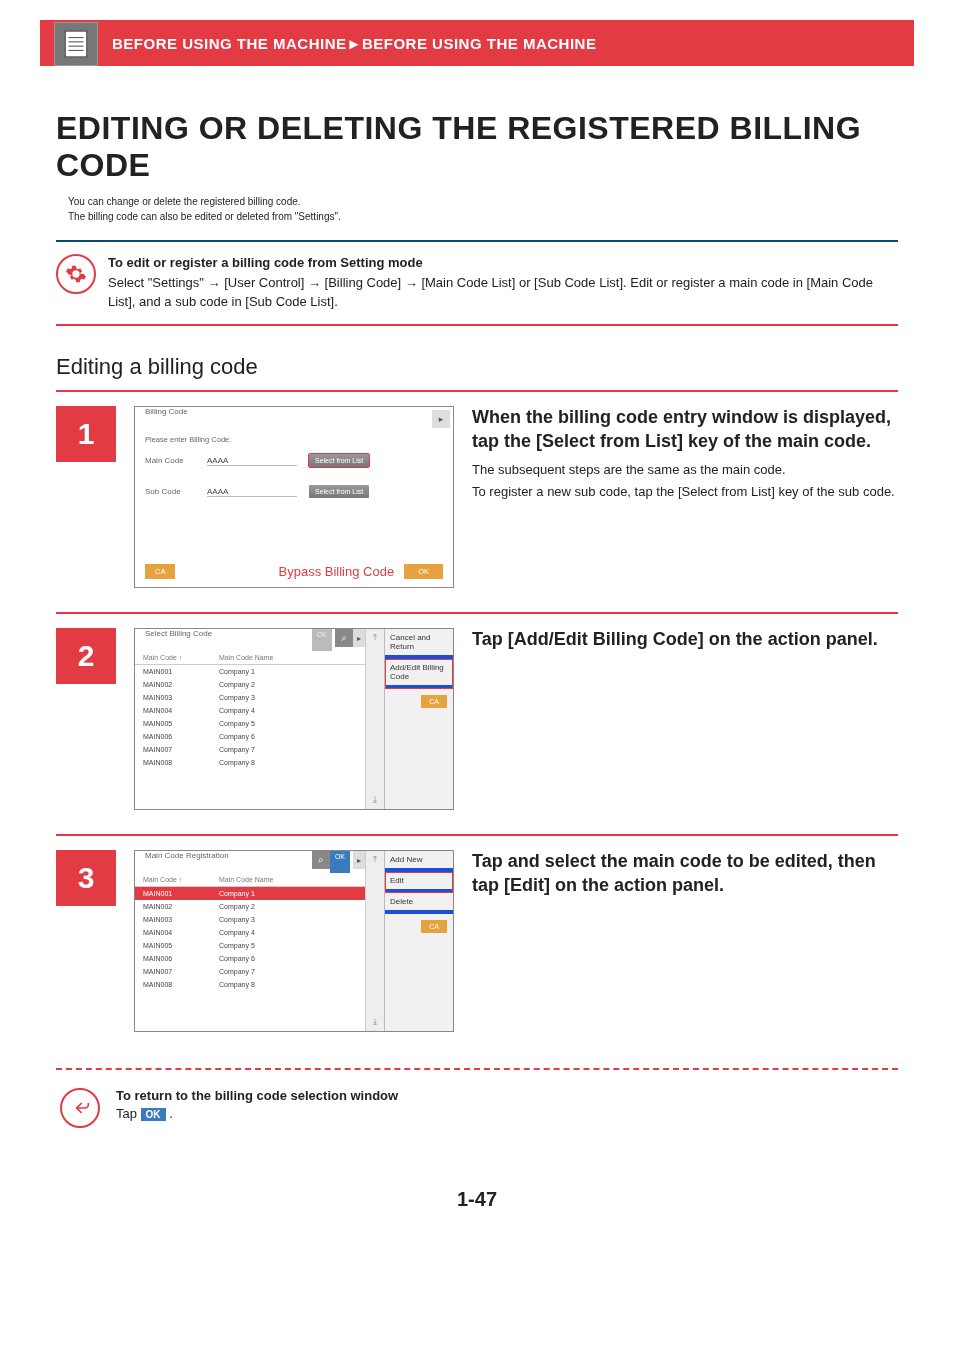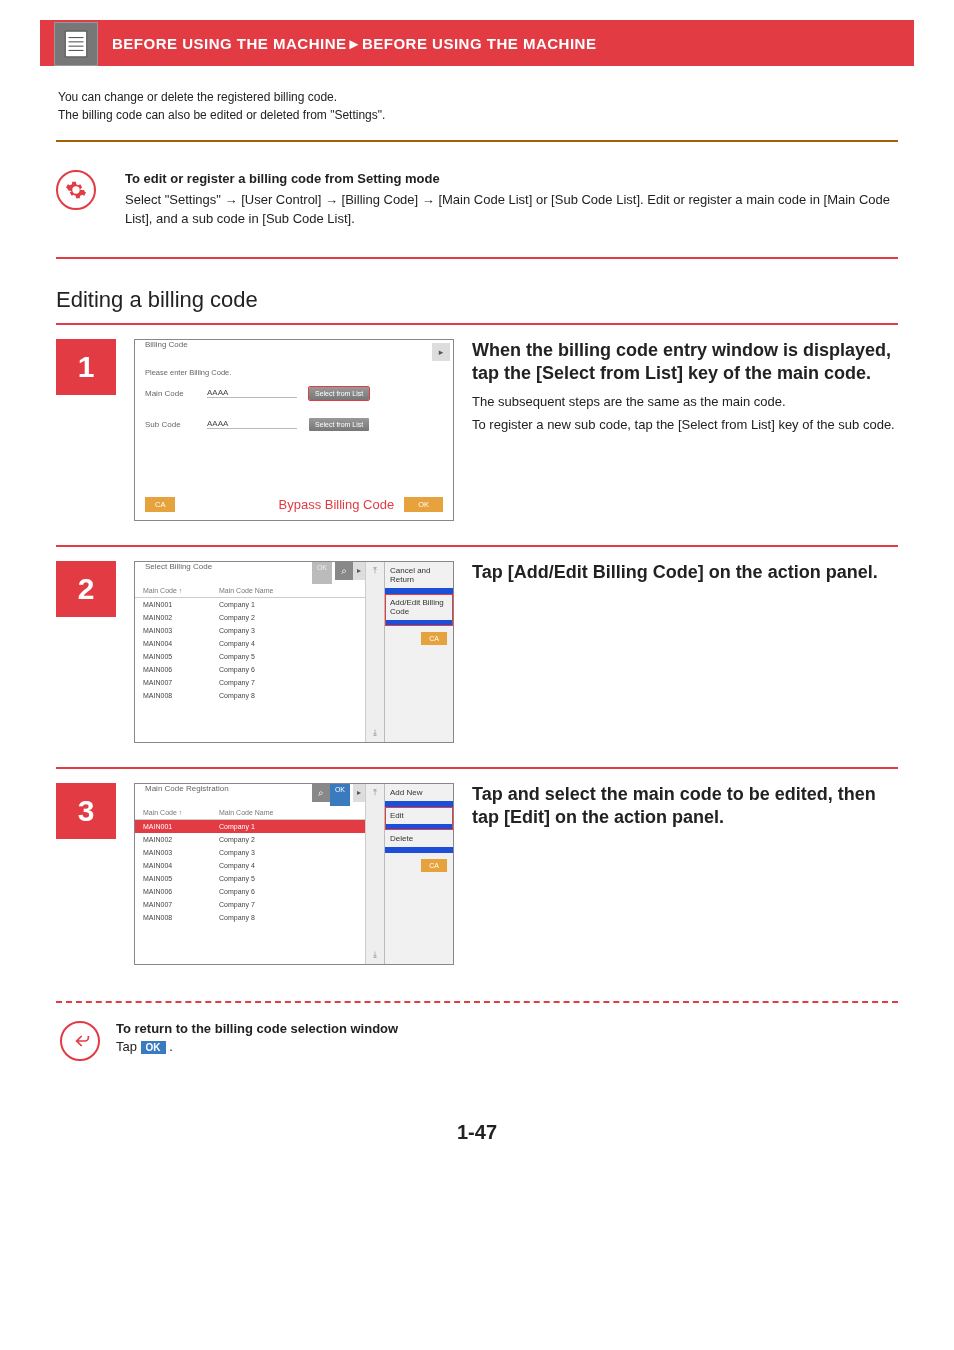--- a/index.html
+++ b/index.html
@@ -3,38 +3,38 @@
 <meta charset="utf-8">
 <style>
 html,body{margin:0;padding:0;font-family:Arial,Helvetica,sans-serif;color:#222;background:#fff}
 body{width:954px}
 .header-bar{background:#e23b44;color:#fff;height:46px;display:flex;align-items:center;padding-left:72px;margin:20px 40px 0 40px}
 .header-icon{position:absolute;left:54px;top:22px;width:42px;height:42px;background:#777;border:1px solid #999;display:flex;align-items:center;justify-content:center}
 .header-icon svg{width:26px;height:30px}
 .header-bar span{font-weight:bold;font-size:15px;letter-spacing:.5px}
 .page-body{padding:20px 56px 0 56px}
 h1{font-size:32px;font-weight:bold;margin:24px 0 12px 0;line-height:1.15;letter-spacing:.5px}
-.intro p{margin:4px 2px;font-size:12px}
-.info-block{border-top:2px solid #a16207;border-bottom:2px solid #e23b44;padding:28px 0;margin-top:18px;display:flex;gap:29px}
+.intro p{margin:4px 12px;font-size:10px}
+.info-block{border-top:2px solid #0c4a6e;border-bottom:2px solid #e23b44;padding:12px 0;margin-top:18px;display:flex;gap:12px}
 .info-icon{width:36px;height:36px;border-radius:50%;border:2px solid #e23b44;display:flex;align-items:center;justify-content:center;flex:0 0 36px}
 .info-icon svg{width:22px;height:22px;fill:#e23b44}
 .info-block .txt{font-size:13px;line-height:1.45}
 .info-block .txt .bold{font-weight:bold;margin-bottom:2px}
 h2{font-size:22px;font-weight:normal;margin:28px 0 10px 0}
 .step{border-top:2px solid #e23b44;padding:14px 0 24px 0;display:flex;gap:18px}
 .step-num{width:60px;height:56px;background:#e23b44;color:#fff;font-size:30px;font-weight:bold;display:flex;align-items:center;justify-content:center;flex:0 0 60px}
 .shot-col{flex:0 0 320px}
 .step-text{flex:1}
 .step-text h3{font-size:18px;font-weight:bold;margin:0 0 8px 0;line-height:1.3}
 .step-text p{font-size:13px;margin:4px 0;line-height:1.4}
 .shot{border:1px solid #888;background:#fff;font-size:8px}
 .shot .title-row{display:flex;height:22px}
 .shot .title-row .t{padding-left:10px;color:#666;flex:1}
 .shot .icon-sq{width:18px;height:18px;background:#888;color:#fff;display:flex;align-items:center;justify-content:center;font-size:10px}
-.shot .ap-item{padding:4px 5px;border-bottom:6px solid #1d4ed8;color:#333}
+.shot .ap-item{padding:4px 5px;border-bottom:4px solid #1d4ed8;color:#333}
 .shot .ap-item.hl{outline:1.5px solid #e23b44;outline-offset:-1px}
 .shot1{height:180px;position:relative}
 .shot1 .sub{padding:6px 10px;color:#666;font-size:7.5px}
 .shot1 .row{display:flex;align-items:center;padding:4px 10px;gap:12px}
 .shot1 .lab{width:50px;color:#666}
 .shot1 .val{width:90px;border-bottom:1px solid #bbb;color:#444}
 .shot1 .btn{background:linear-gradient(#999,#777);color:#fff;padding:3px 6px;font-size:7px;border-radius:1px;outline:1.5px solid #e23b44;outline-offset:0px}
 .shot1 .bottom{position:absolute;bottom:8px;left:0;right:0;display:flex;align-items:center;padding:0 10px;gap:10px}
 .shot1 .ca{background:#e6a23c;color:#fff;padding:3px 10px;font-size:7.5px}
 .shot1 .bypass{flex:1;text-align:right;color:#e23b44;font-size:13px}
@@ -74,20 +74,21 @@
     </svg>
 </div>
 <div class="header-bar">
   <span>
     <span>BEFORE USING THE MACHINE</span><span>►</span><span>BEFORE USING THE MACHINE</span>
   </span>
 </div>
 
 <div class="page-body">
 
+<h1>EDITING OR DELETING THE REGISTERED BILLING CODE</h1>
 
 <div class="intro">
   <p>You can change or delete the registered billing code.</p>
   <p>The billing code can also be edited or deleted from "Settings".</p>
 </div>
 
 <div class="info-block">
   <div class="info-icon">
     <svg viewBox="0 0 24 24">
           <path d="M12 8a4 4 0 100 8 4 4 0 000-8zm9 4a7 7 0 01-.1 1.2l2 1.6-2 3.4-2.4-1a7 7 0 01-2 1.2l-.4 2.6h-4l-.4-2.6a7 7 0 01-2-1.2l-2.4 1-2-3.4 2-1.6A7 7 0 013 12a7 7 0 01.1-1.2l-2-1.6 2-3.4 2.4 1a7 7 0 012-1.2L7.9 3h4l.4 2.6a7 7 0 012 1.2l2.4-1 2 3.4-2 1.6c.1.4.1.8.1 1.2z"></path>

